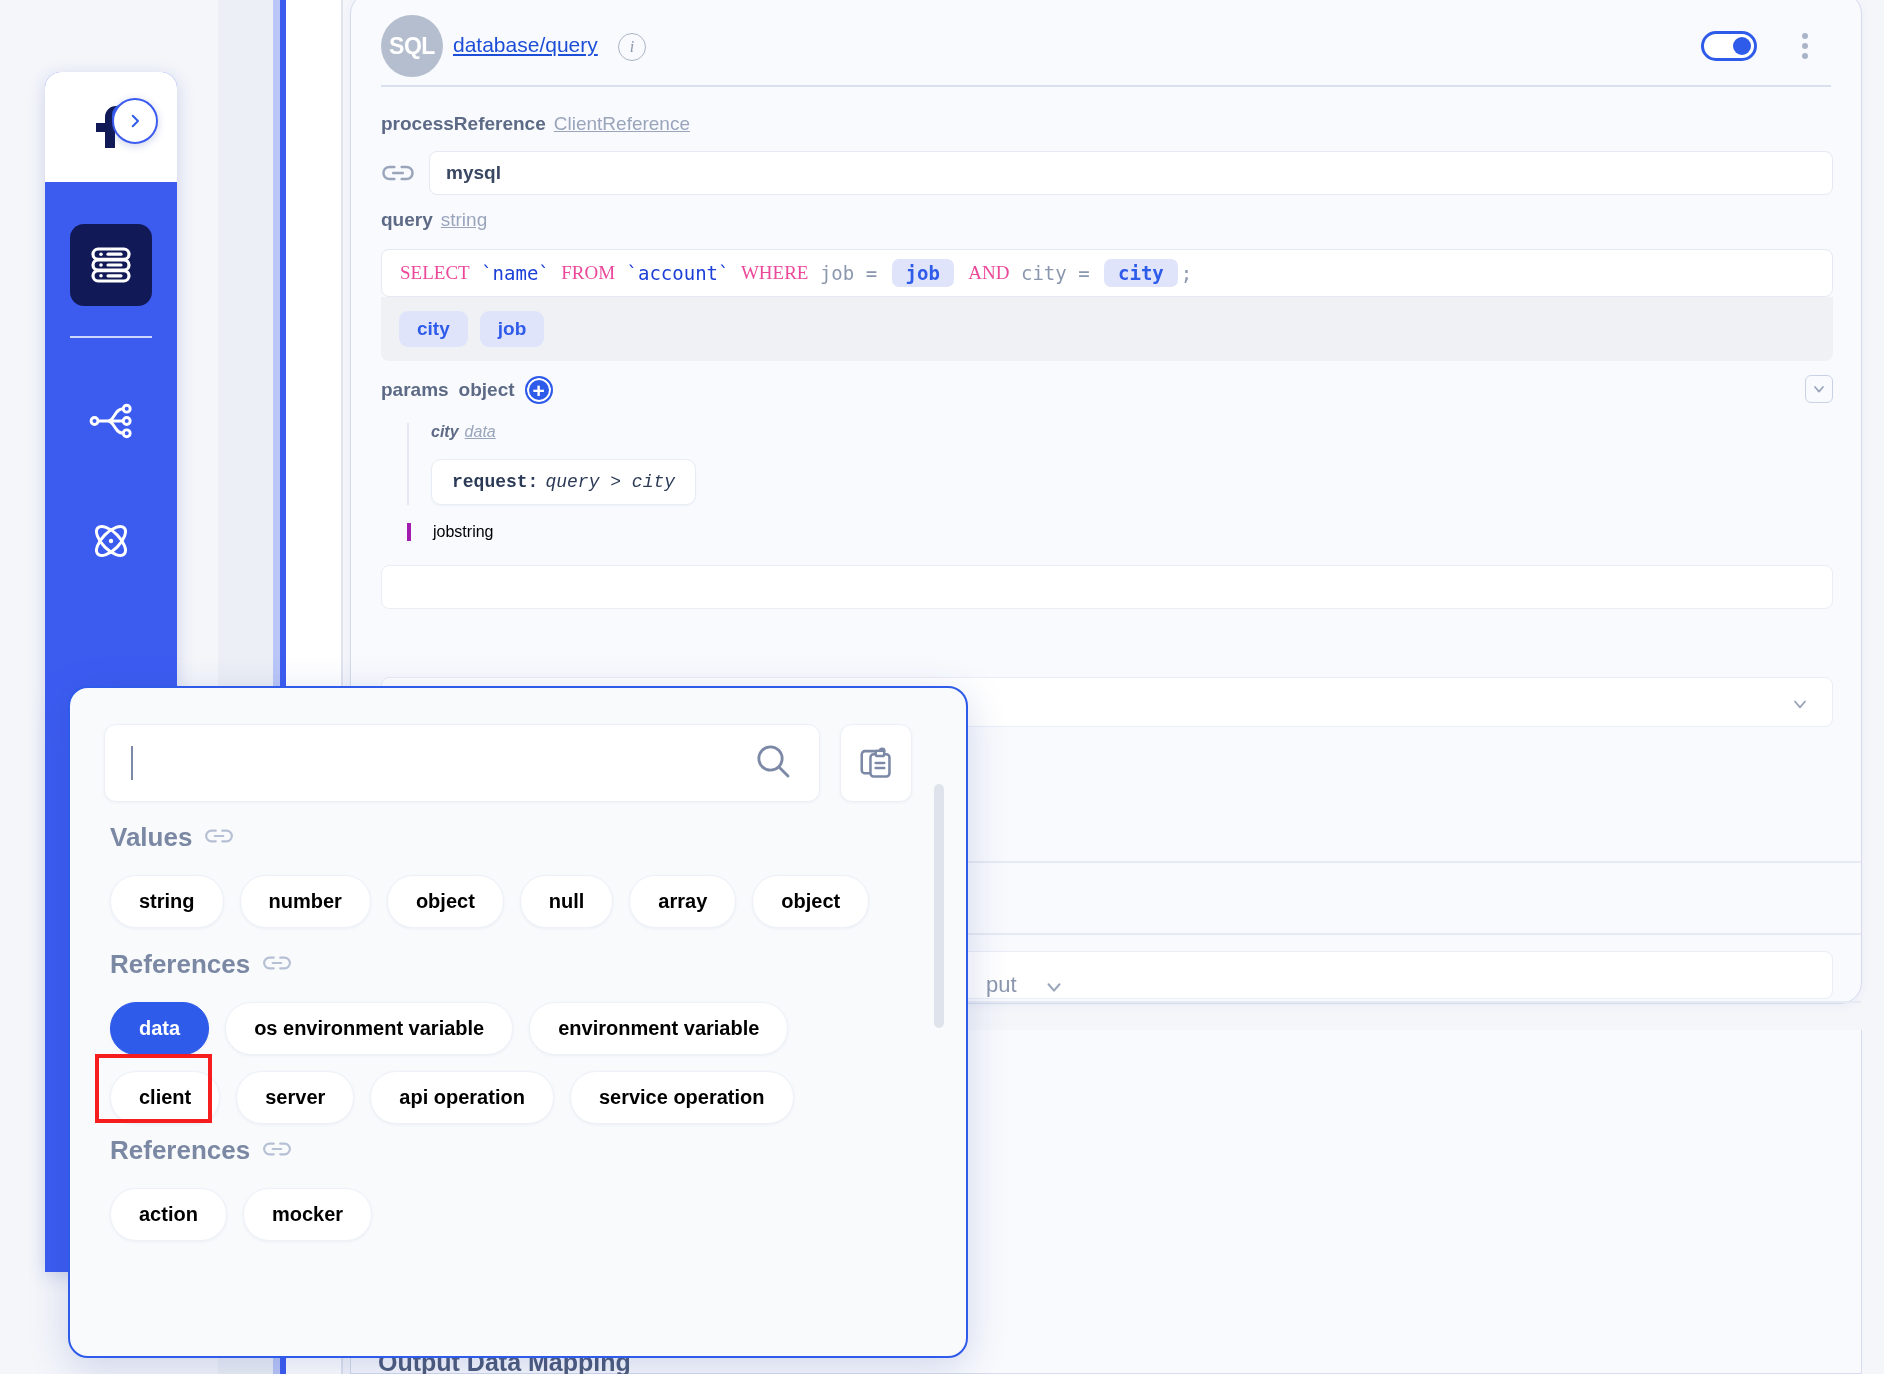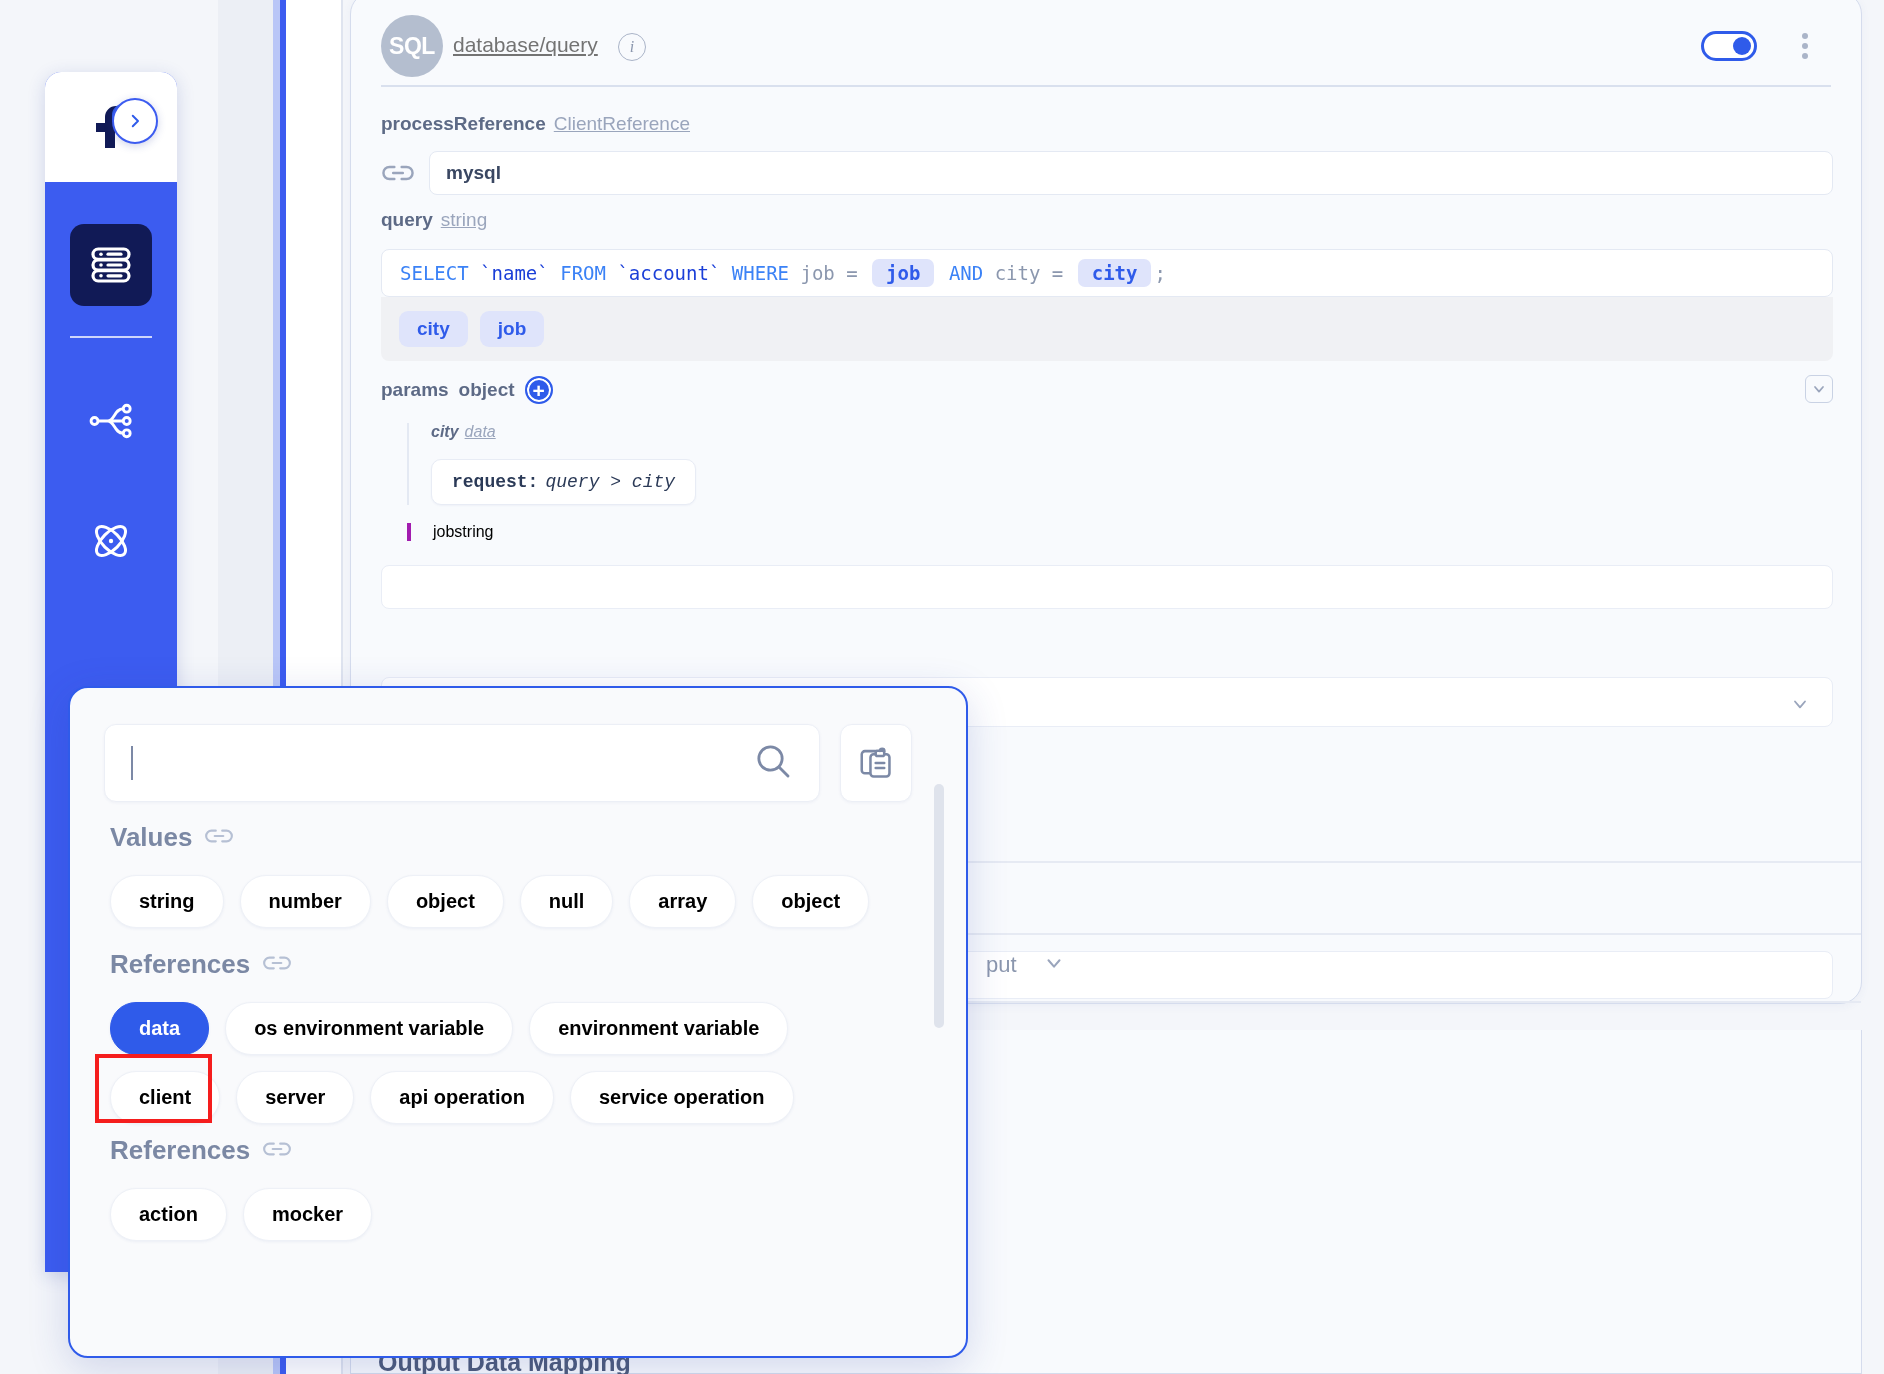--- a/index.html
+++ b/index.html
@@ -67,21 +67,21 @@
   }
   .sql-avatar{
     position:absolute; left:30px; top:22px; width:62px; height:62px;
     border-radius:50%; background:#b4becf;
     display:flex; align-items:center; justify-content:center;
     color:#fff; font-weight:bold; font-size:23px; letter-spacing:-.5px;
     font-family:"Liberation Sans", sans-serif;
   }
   .node-title{
     position:absolute; left:102px; top:40px;
-    font-size:21px; color:#737373; font-weight:400;
+    font-size:21px; color:#1d4ed8; font-weight:400;
     text-decoration:underline; cursor:pointer;
   }
   .info-icon{
     position:absolute; left:267px; top:40px; width:28px;height:28px;
     border:1.8px solid #aab4c8; border-radius:50%;
     color:#8b97ae; font-size:16px; font-style:italic;
     display:flex;align-items:center;justify-content:center; cursor:pointer;
     font-family:"Liberation Serif", serif;
   }
   .toggle{
@@ -110,21 +110,21 @@
     display:flex; align-items:center; padding:0 16px;
     font-size:19px; font-weight:bold; color:#3a4762;
   }
   .row-query{ position:absolute; left:30px; top:216px; }
   .sqlbox{
     position:absolute; left:30px; top:256px; width:1452px; height:48px;
     background:#fff; border:1.5px solid #e4e9f3; border-radius:8px;
     display:flex;align-items:center; padding:0 18px;
     font-family:"DejaVu Sans Mono", monospace; font-size:19px; white-space:pre;
   }
-  .kw{color:#3b82f6;} .tick{color:#1b3fd8;} .id{color:#8b97ae;}
+  .kw{color:#ec4899;font-family:Liberation Serif, serif;} .tick{color:#1b3fd8;} .id{color:#8b97ae;}
   .sqlchip{
     background:#dfe4fb; color:#2f5bea; border-radius:7px;
     padding:3px 14px; margin:0 3px; font-weight:bold;
   }
   .chipbar{
     position:absolute; left:30px; top:304px; width:1452px; height:64px;
     background:#f0f1f4; border-radius:0 0 8px 8px;
     display:flex; align-items:center; gap:12px; padding:0 18px;
   }
   .chipbar .vchip{
@@ -162,21 +162,21 @@
     position:absolute; background:#fff; border:1.5px solid #e9edf6; border-radius:8px;
   }
   #gf1{ left:30px; top:572px; width:1452px; height:44px; }
   #gf2{ left:30px; top:684px; width:1452px; height:50px; }
   .gf-chev{ position:absolute; right:22px; top:16px; }
   .sep-line{ position:absolute; left:0; right:0; height:1.5px; background:#e6eaf3; }
 
   #output-row{
     position:absolute; left:30px; top:958px; width:1452px; height:48px;
     background:#fff; border:1.5px solid #e9edf6; border-radius:8px;
-    display:flex;align-items:flex-start; padding-left:604px; gap:26px;
+    display:flex;align-items:flex-end; padding-left:604px; gap:26px;
   }
   #output-row span{ font-size:22px; color:#8b97ae; }
 
   
   #bottom-panel{
     position:absolute; left:350px; top:1030px; width:1512px; height:344px;
     background:#f8fafd; border:1.5px solid #d5dced; border-top:none;
     z-index:4;
   }
   #bottom-title{

